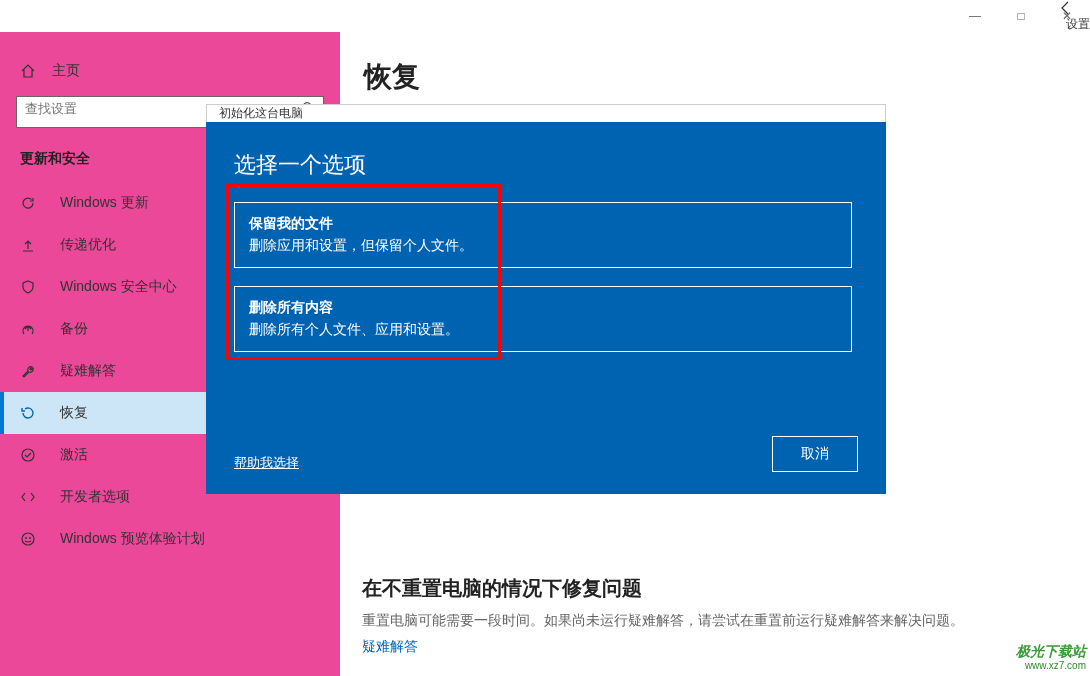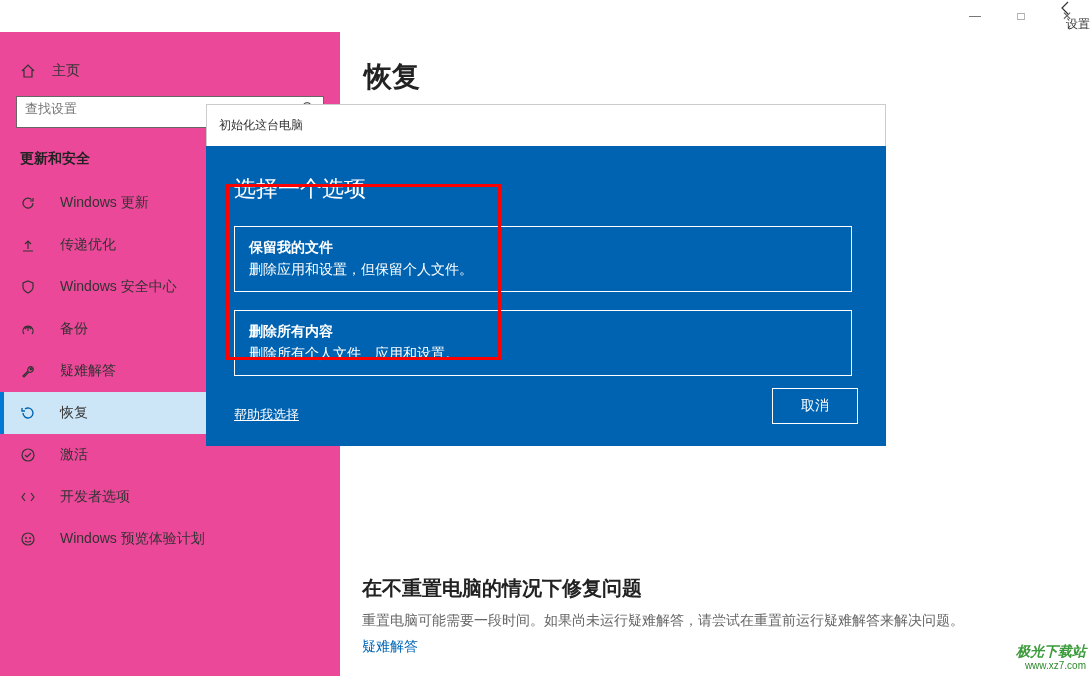--- a/index.html
+++ b/index.html
@@ -30,22 +30,22 @@
 .content { flex: 1; padding: 26px 24px; }
 .page-heading { font-size: 28px; font-weight: 600; color: #222; }
 
 .repair-section { position: absolute; bottom: 20px; left: 362px; right: 16px; }
 .repair-heading { font-size: 20px; font-weight: 600; color: #222; margin-bottom: 10px; }
 .repair-text { font-size: 14px; color: #666; margin-bottom: 8px; }
 .repair-link { font-size: 14px; color: #0067b8; cursor: pointer; }
 
 
 .modal-wrap { position: absolute; left: 206px; top: 104px; width: 680px; background: #fff; }
-.modal-title { height: 42px; padding: 0 12px; display: flex; align-items: center; font-size: 12px; color: #333; background: #fff; border: 1px solid #ccc; border-bottom: none; }
-.modal-body { background: #0063b1; padding: 24px 28px 22px 28px; height: 300px; position: relative; }
+.modal-title { height: 18px; padding: 0 12px; display: flex; align-items: center; font-size: 12px; color: #333; background: #fff; border: 1px solid #ccc; border-bottom: none; }
+.modal-body { background: #0063b1; padding: 24px 28px 22px 28px; height: 372px; position: relative; }
 .modal-heading { color: #fff; font-size: 22px; font-weight: 400; margin-bottom: 22px; margin-top: 4px;}
 .option-box { border: 1px solid #fff; padding: 12px 14px; margin-bottom: 18px; cursor: pointer; width: 618px; }
 .option-title { color: #fff; font-size: 14px; font-weight: 600; margin-bottom: 4px; }
 .option-desc { color: #fff; font-size: 14px; }
 
 .red-box { position: absolute; border: 3px solid #ff0000; pointer-events: none; left: 226px; top: 184px; width: 275px; height: 176px; z-index: 50; }
 
 .modal-footer { position: absolute; bottom: 22px; left: 28px; right: 28px; display: flex; justify-content: space-between; align-items: flex-end; }
 .help-link { color: #fff; font-size: 13px; text-decoration: underline; cursor: pointer; }
 .cancel-btn { border: 1px solid #fff; color: #fff; background: transparent; padding: 8px 28px; font-size: 14px; cursor: pointer; }

